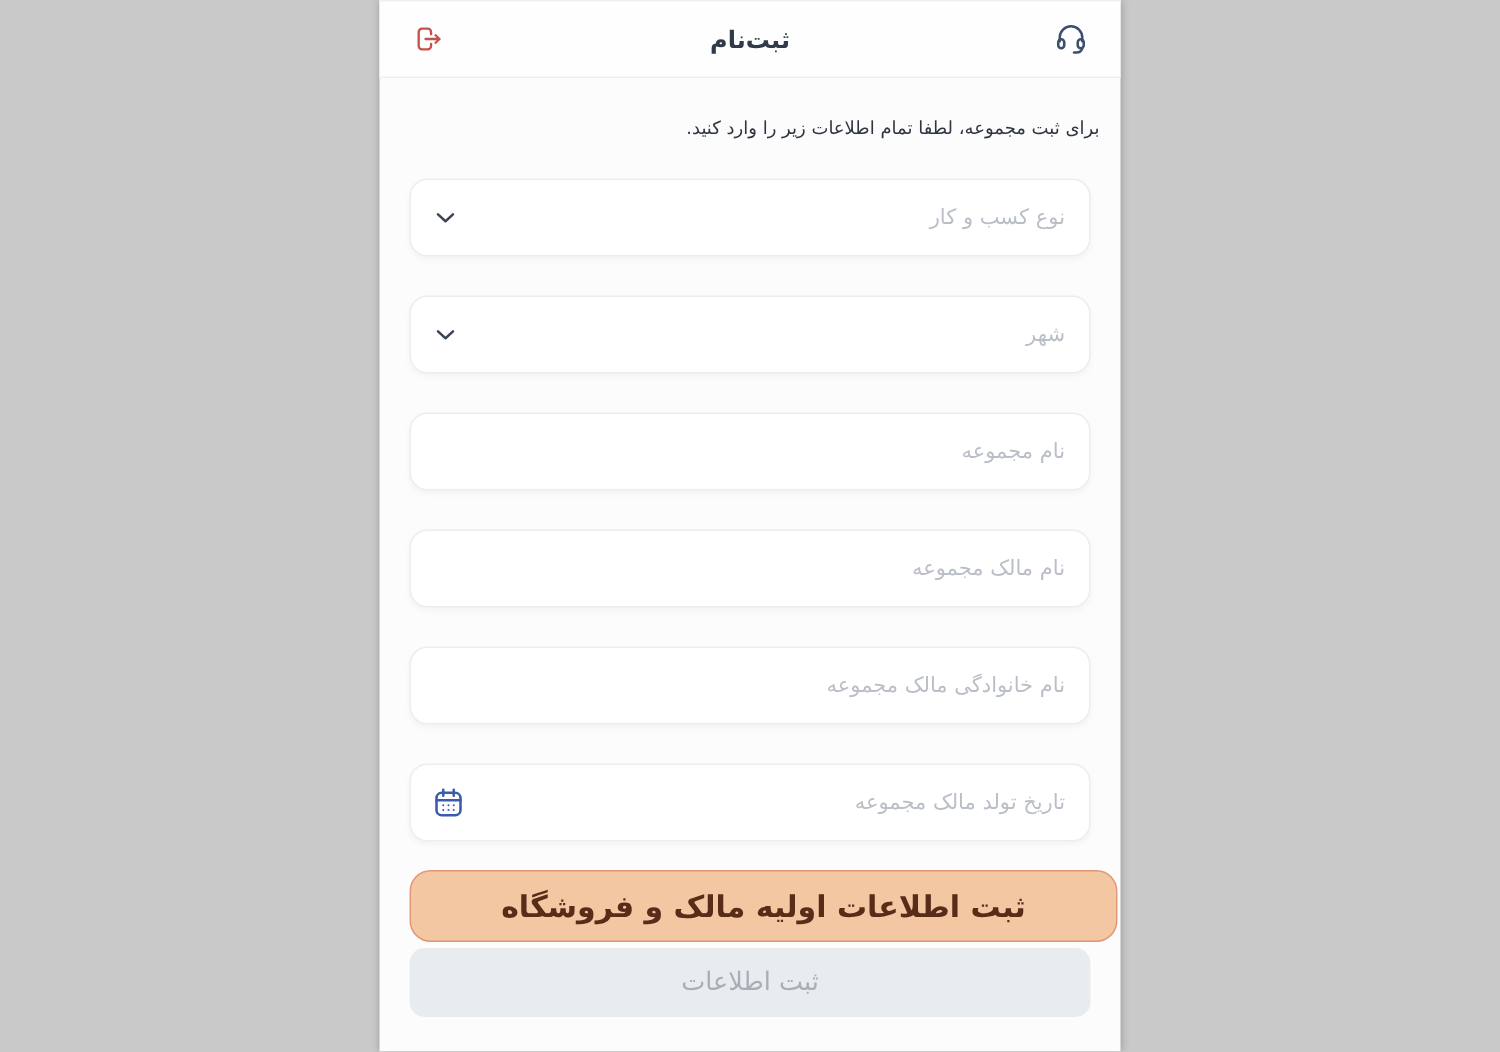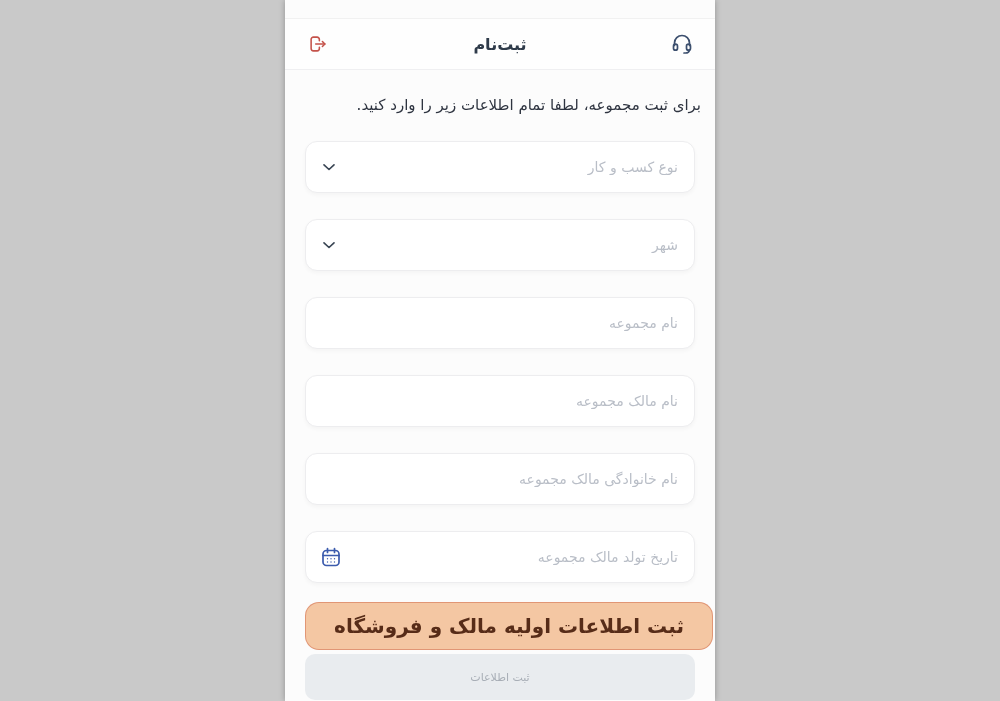--- a/index.html
+++ b/index.html
@@ -4,48 +4,48 @@
 <style>
   * { margin: 0; padding: 0; box-sizing: border-box; }
   html, body { width: 1000px; height: 701px; overflow: hidden; }
   body {
     background: #c9c9c9;
     font-family: "DejaVu Sans", "Liberation Sans", sans-serif;
     display: flex;
     justify-content: center;
   }
   .screen {
-    width: 430px;
+    width: 494px;
     height: 701px;
     background: #fcfcfc;
     direction: rtl;
     box-shadow: 0 0 6px rgba(0,0,0,0.28);
     position: relative;
-    padding-top: 18px;
+    padding-top: 0;
   }
   .header {
     height: 52px;
     background: #fefefe;
     border-top: 1px solid #f1f1f1;
     border-bottom: 1px solid #efeff1;
     display: flex;
     align-items: center;
     justify-content: space-between;
     padding: 0 20px;
   }
   .header .title {
     font-size: 16px;
     font-weight: 600;
     color: #2f3b4a;
     letter-spacing: 0.2px;
   }
   .icon-btn { width: 26px; height: 26px; display: flex; align-items: center; justify-content: center; cursor: pointer; background: none; border: none; }
   .intro {
     padding: 26px 14px 0 14px;
-    font-size: 15px;
+    font-size: 12px;
     color: #2e3440;
     text-align: right;
   }
   .form-area { padding: 27px 20px 0 20px; }
   .field {
     position: relative;
     height: 52px;
     background: #ffffff;
     border: 1px solid #ededef;
     border-radius: 12px;
@@ -95,21 +95,21 @@
     white-space: nowrap;
   }
   .submit-wrap { padding: 4px 20px 0 20px; }
   .submit-btn {
     width: 100%;
     height: 46px;
     background: #e9ecef;
     border: none;
     border-radius: 10px;
     font-family: inherit;
-    font-size: 11px;
+    font-size: 17px;
     color: #a8aeb6;
     display: flex;
     align-items: center;
     justify-content: center;
     cursor: pointer;
   }
 </style>
 </head>
 <body>
 

